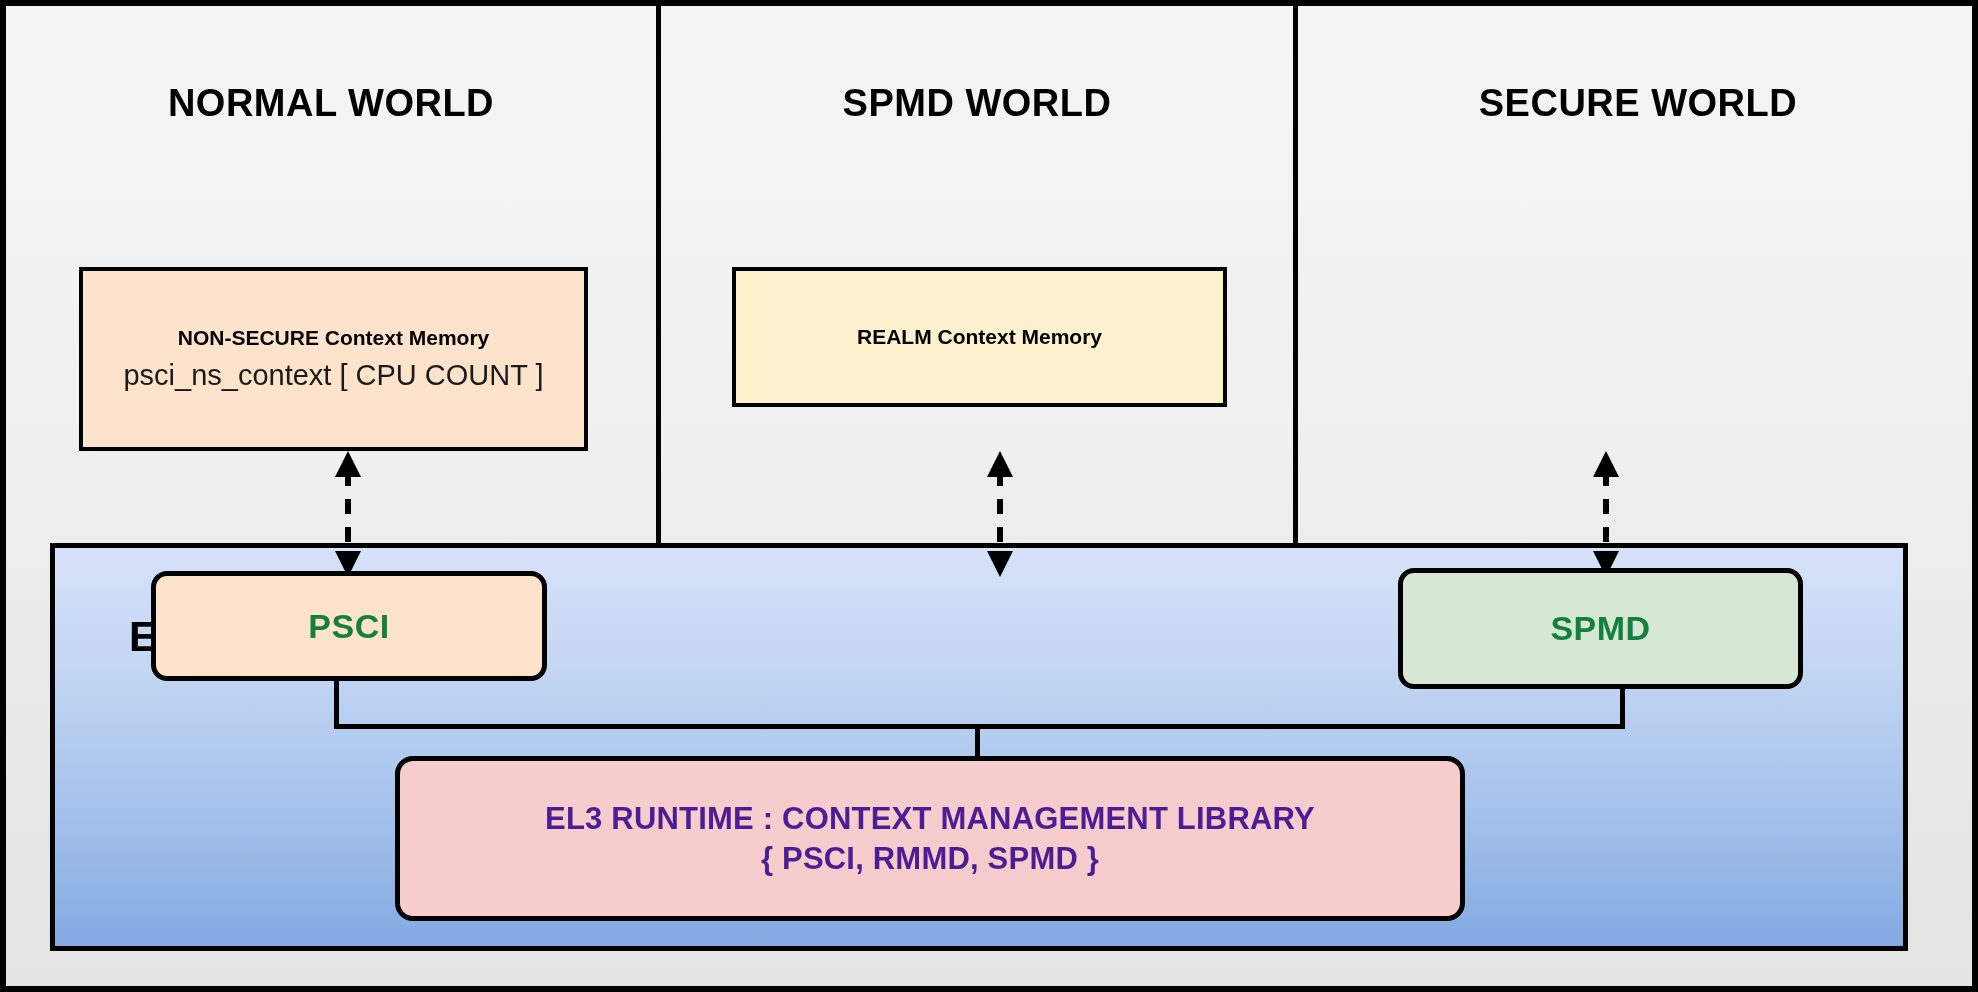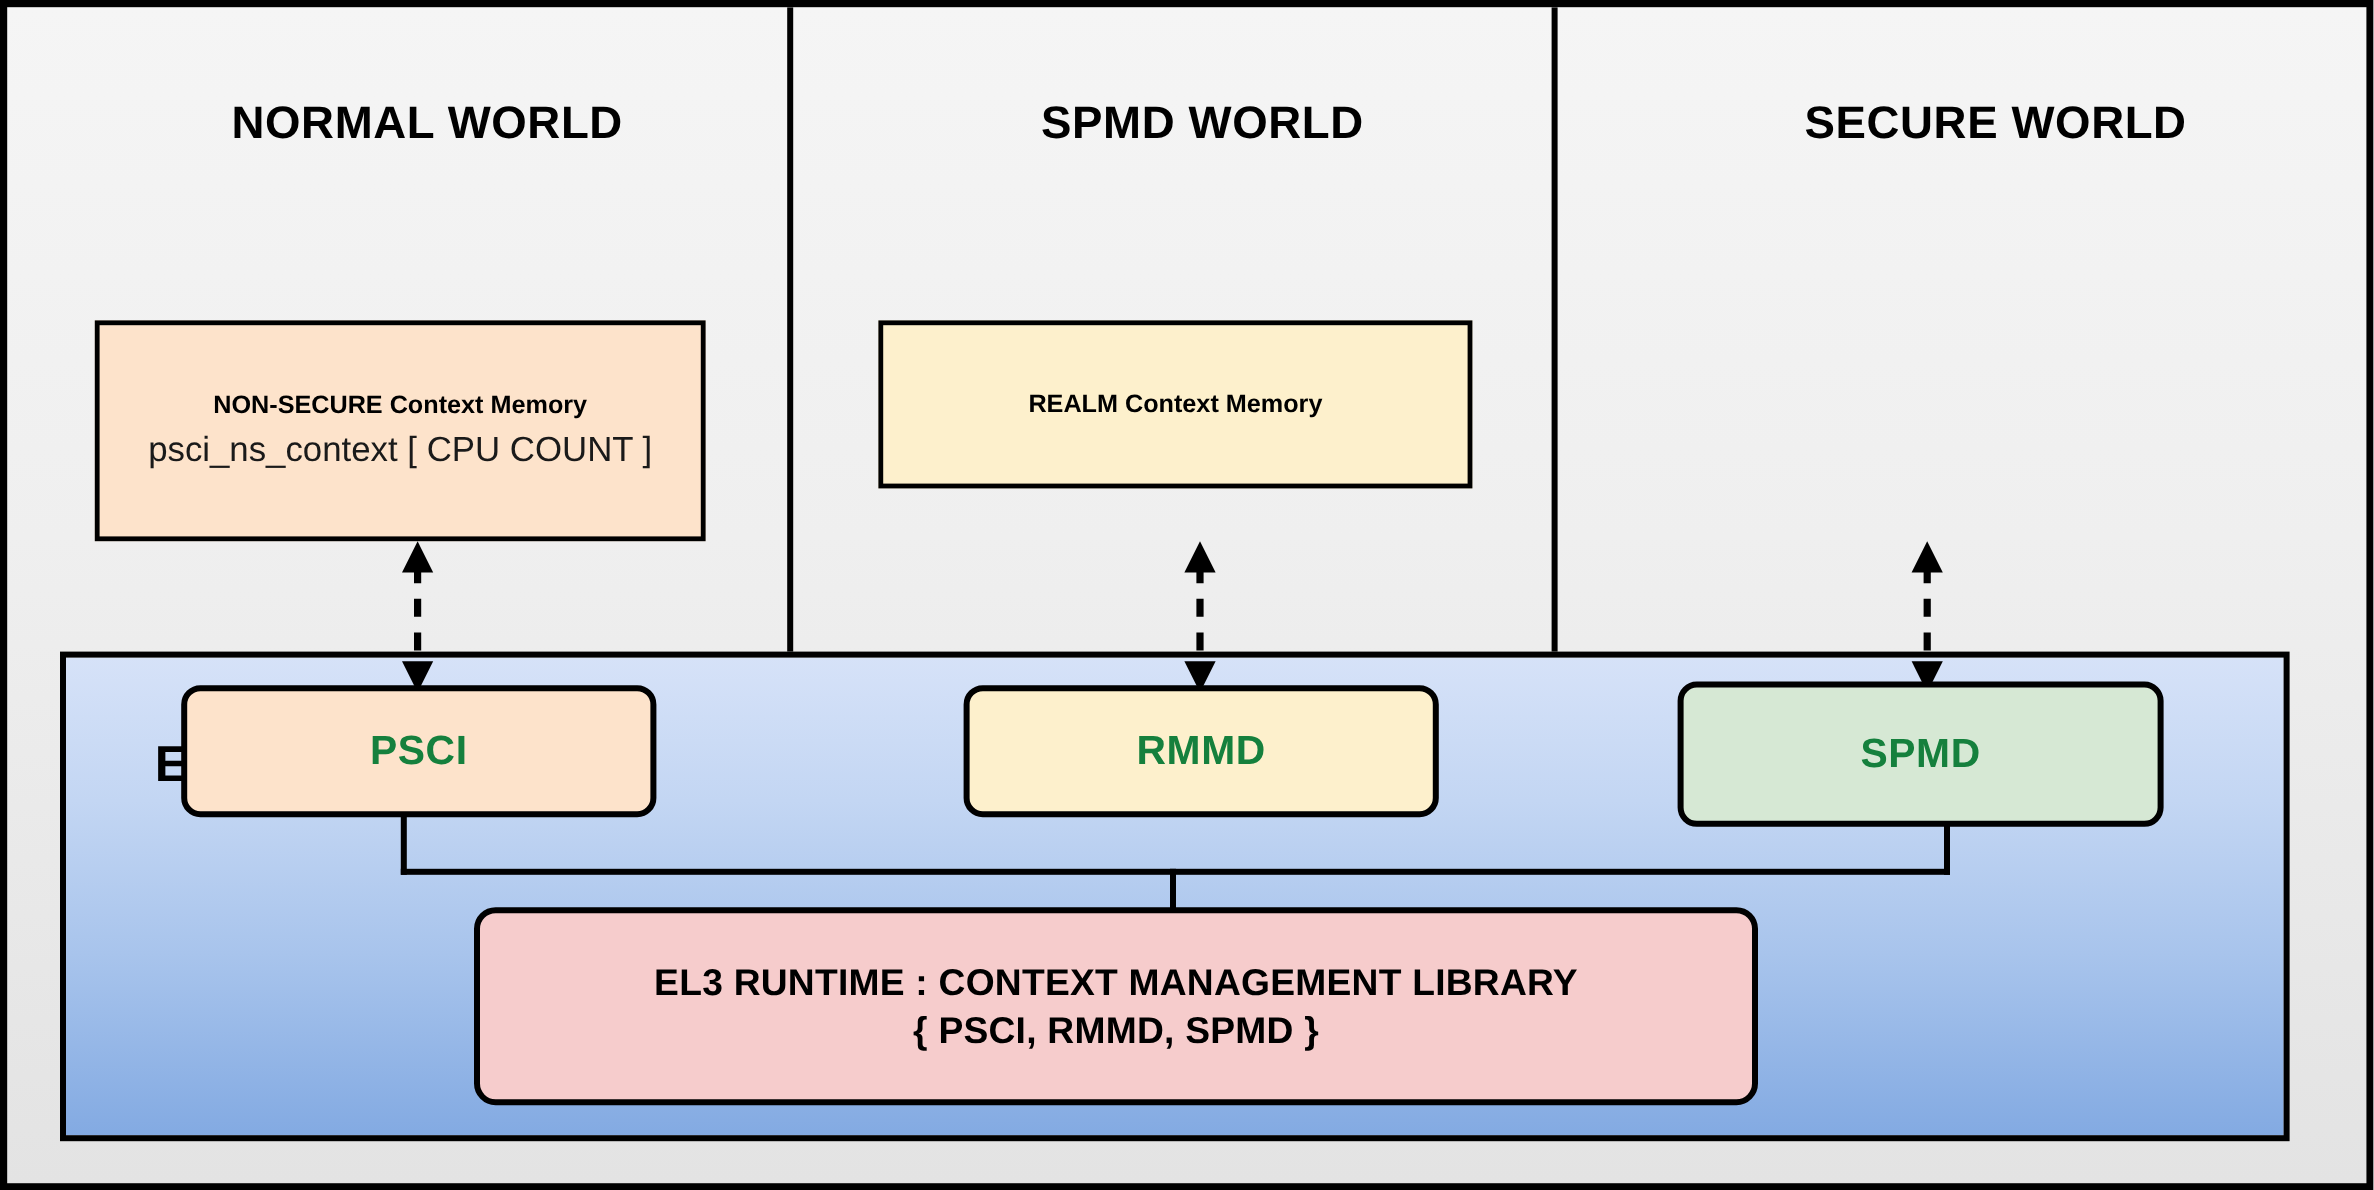--- a/index.html
+++ b/index.html
@@ -34,21 +34,20 @@
   .world-title {
     position: absolute;
     top: 76px;
     left: 0;
     width: 100%;
     text-align: center;
     font-size: 38px;
     font-weight: bold;
     color: #000000;
     letter-spacing: 0.5px;
-    padding-left: 25px;
   }
 
   
   .ctx-box {
     position: absolute;
     box-sizing: border-box;
     border: 4px solid #000000;
     display: flex;
     flex-direction: column;
     align-items: center;
@@ -119,21 +118,21 @@
     background: #f6cccc;
     display: flex;
     flex-direction: column;
     align-items: center;
     justify-content: center;
     z-index: 4;
   }
   .runtime-line {
     font-size: 31px;
     font-weight: bold;
-    color: #000000;
+    color: #4c1d95;
     text-align: center;
     line-height: 1.28;
     letter-spacing: 0.2px;
   }
 
   
   .seg-v, .seg-h {
     position: absolute;
     background: #000000;
     z-index: 2;
@@ -190,21 +189,20 @@
     <polygon points="20,2 7,28 33,28" fill="#000"></polygon>
     <polygon points="20,128 7,102 33,102" fill="#000"></polygon>
   </svg>
 
   <div id="el3-panel">
     <div id="el3-label">EL3</div>
   </div>
 
   <div class="svc-box" style="left:145px; top:565px; width:396px; height:110px; background:#fde3cb; z-index:5;">PSCI</div>
 
-  <div class="svc-box" style="left:797px; top:565px; width:396px; height:110px; background:#fdf0cc; z-index:5;">RMMD</div>
 
   <div class="svc-box" style="left:1392px; top:562px; width:405px; height:121px; background:#d6e8d4; z-index:5;">SPMD</div>
 
   <div class="seg-v" style="left:328px; top:670px; height:53px;"></div>
 
   <div class="seg-v" style="left:1614px; top:670px; height:53px;"></div>
 
   <div class="seg-h" style="left:328px; top:718px; width:1291px;"></div>
 
   <div class="seg-v" style="left:969px; top:718px; height:40px;"></div>

